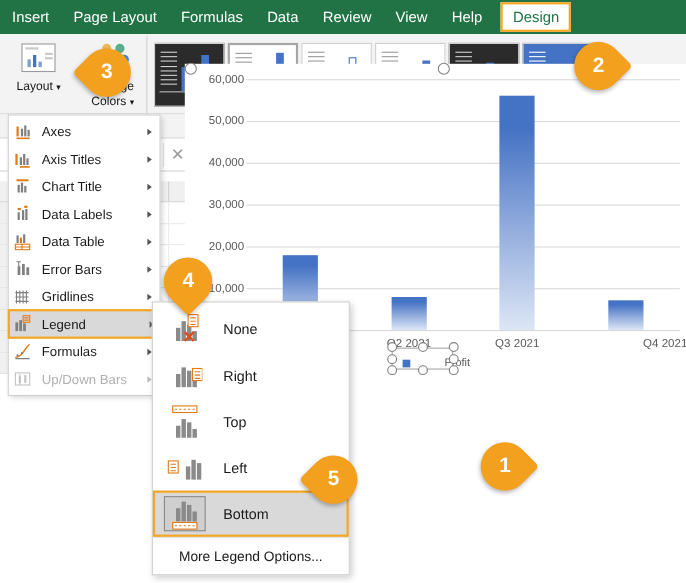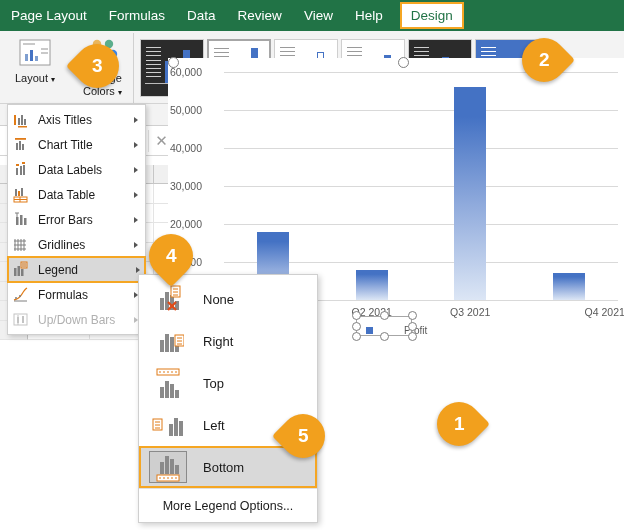--- a/index.html
+++ b/index.html
@@ -114,21 +114,21 @@
   .cell { border-right:1px solid #e4e4e4; border-bottom:1px solid #e4e4e4; background:#fff; }
 
   
   #chart-object {
     position:absolute; left:168px; top:58px; width:456px; height:282px;
     background:#ffffff; z-index:3;
   }
   #chart-plot { position:absolute; left:56px; top:14px; right:6px; bottom:40px; }
   .gridline { position:absolute; left:0; right:0; height:1px; background:#d9d9d9; }
   .ylabel {
-    position:absolute; right:100%; margin-right:22px; font-size:10.5px;
+    position:absolute; right:100%; margin-right:2px; font-size:10.5px;
     color:#595959; white-space:nowrap; transform:translateY(-50%);
   }
   .bar {
     position:absolute; bottom:0;
     background:linear-gradient(to bottom, #4472C4 0%, #4472C4 14%, #8FAADC 55%, #DCE6F5 100%);
   }
   .xlabel {
     position:absolute; font-size:10.5px; color:#595959; text-align:center;
     transform:translateX(-50%); white-space:nowrap;
   }
@@ -198,20 +198,21 @@
     font-family:"Liberation Sans", sans-serif;
   }
   .callout.tr { border-radius:50% 4px 50% 50%; }
   .callout.br { border-radius:50% 50% 4px 50%; }
   .callout.bl { border-radius:50% 50% 50% 4px; }
 </style>
 </head>
 <body>
 
 <div id="ribbon-tabs">
+  <div class="tab">Insert</div>
   <div class="tab">Page Layout</div>
   <div class="tab">Formulas</div>
   <div class="tab">Data</div>
   <div class="tab">Review</div>
   <div class="tab">View</div>
   <div class="tab">Help</div>
   <div class="tab" id="tab-design">Design</div>
 </div>
 
 <div id="ribbon-body">
@@ -515,20 +516,31 @@
     <div class="handle" style="left:52px;  top:12px;"></div>
     <div class="handle" style="left:-4px;  top:22px;"></div>
     <div class="handle" style="left:24px;  top:22px;"></div>
     <div class="handle" style="left:52px;  top:22px;"></div>
   </div>
 </div>
 
 <div id="ace-menu">
     <div class="mi">
       <span style="width: 18px; display: inline-block; line-height: 0;"><svg width="17" height="17" viewBox="0 0 17 17">
+          <rect x="3" y="4" width="2" height="9" fill="#E07B17"></rect>
+          <rect x="7" y="6" width="2" height="7" fill="#7f7f7f"></rect>
+          <rect x="10" y="3" width="2" height="10" fill="#7f7f7f"></rect>
+          <rect x="13" y="7" width="2" height="6" fill="#7f7f7f"></rect>
+          <rect x="3" y="14" width="12" height="1.5" fill="#E07B17"></rect>
+        </svg></span>
+      <span class="mtext">Axes</span>
+      <span class="arrow"></span>
+    </div>
+    <div class="mi">
+      <span style="width: 18px; display: inline-block; line-height: 0;"><svg width="17" height="17" viewBox="0 0 17 17">
           <rect x="2" y="4" width="2" height="10" fill="#E07B17"></rect>
           <rect x="6" y="7" width="2" height="7" fill="#7f7f7f"></rect>
           <rect x="9" y="4" width="2" height="10" fill="#7f7f7f"></rect>
           <rect x="12" y="8" width="2" height="6" fill="#7f7f7f"></rect>
           <rect x="6" y="15" width="9" height="1.5" fill="#E07B17"></rect>
         </svg></span>
       <span class="mtext">Axis Titles</span>
       <span class="arrow"></span>
     </div>
     <div class="mi">

